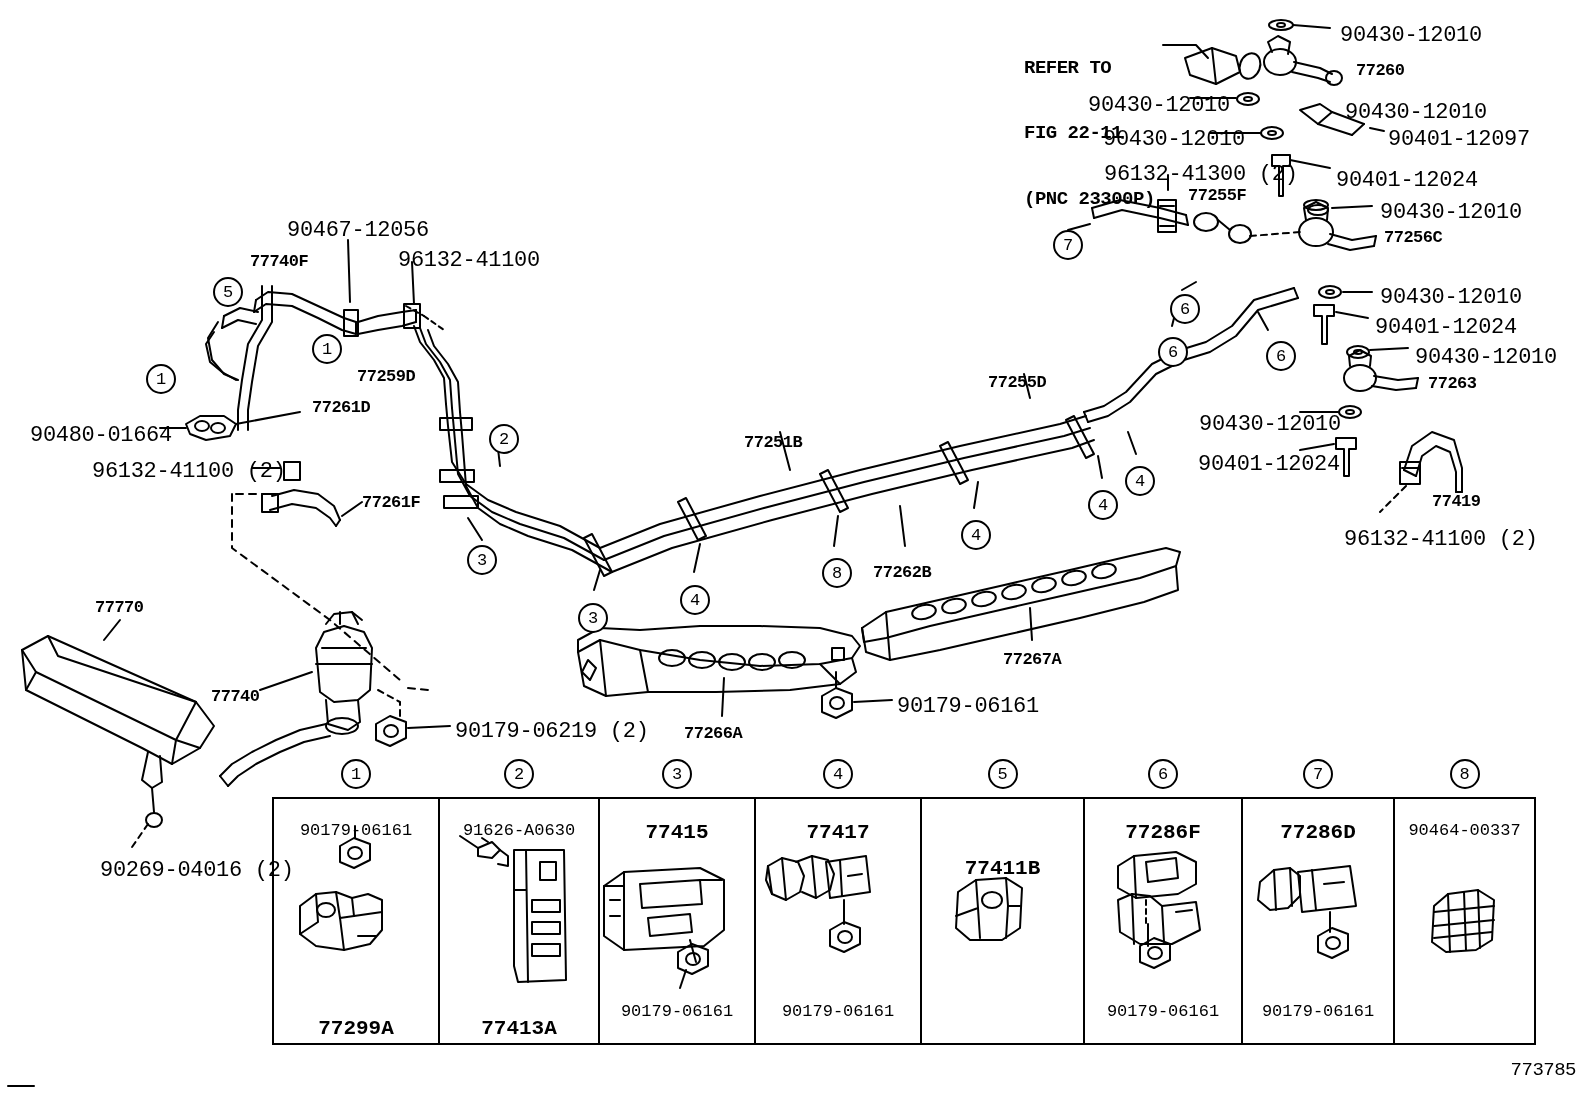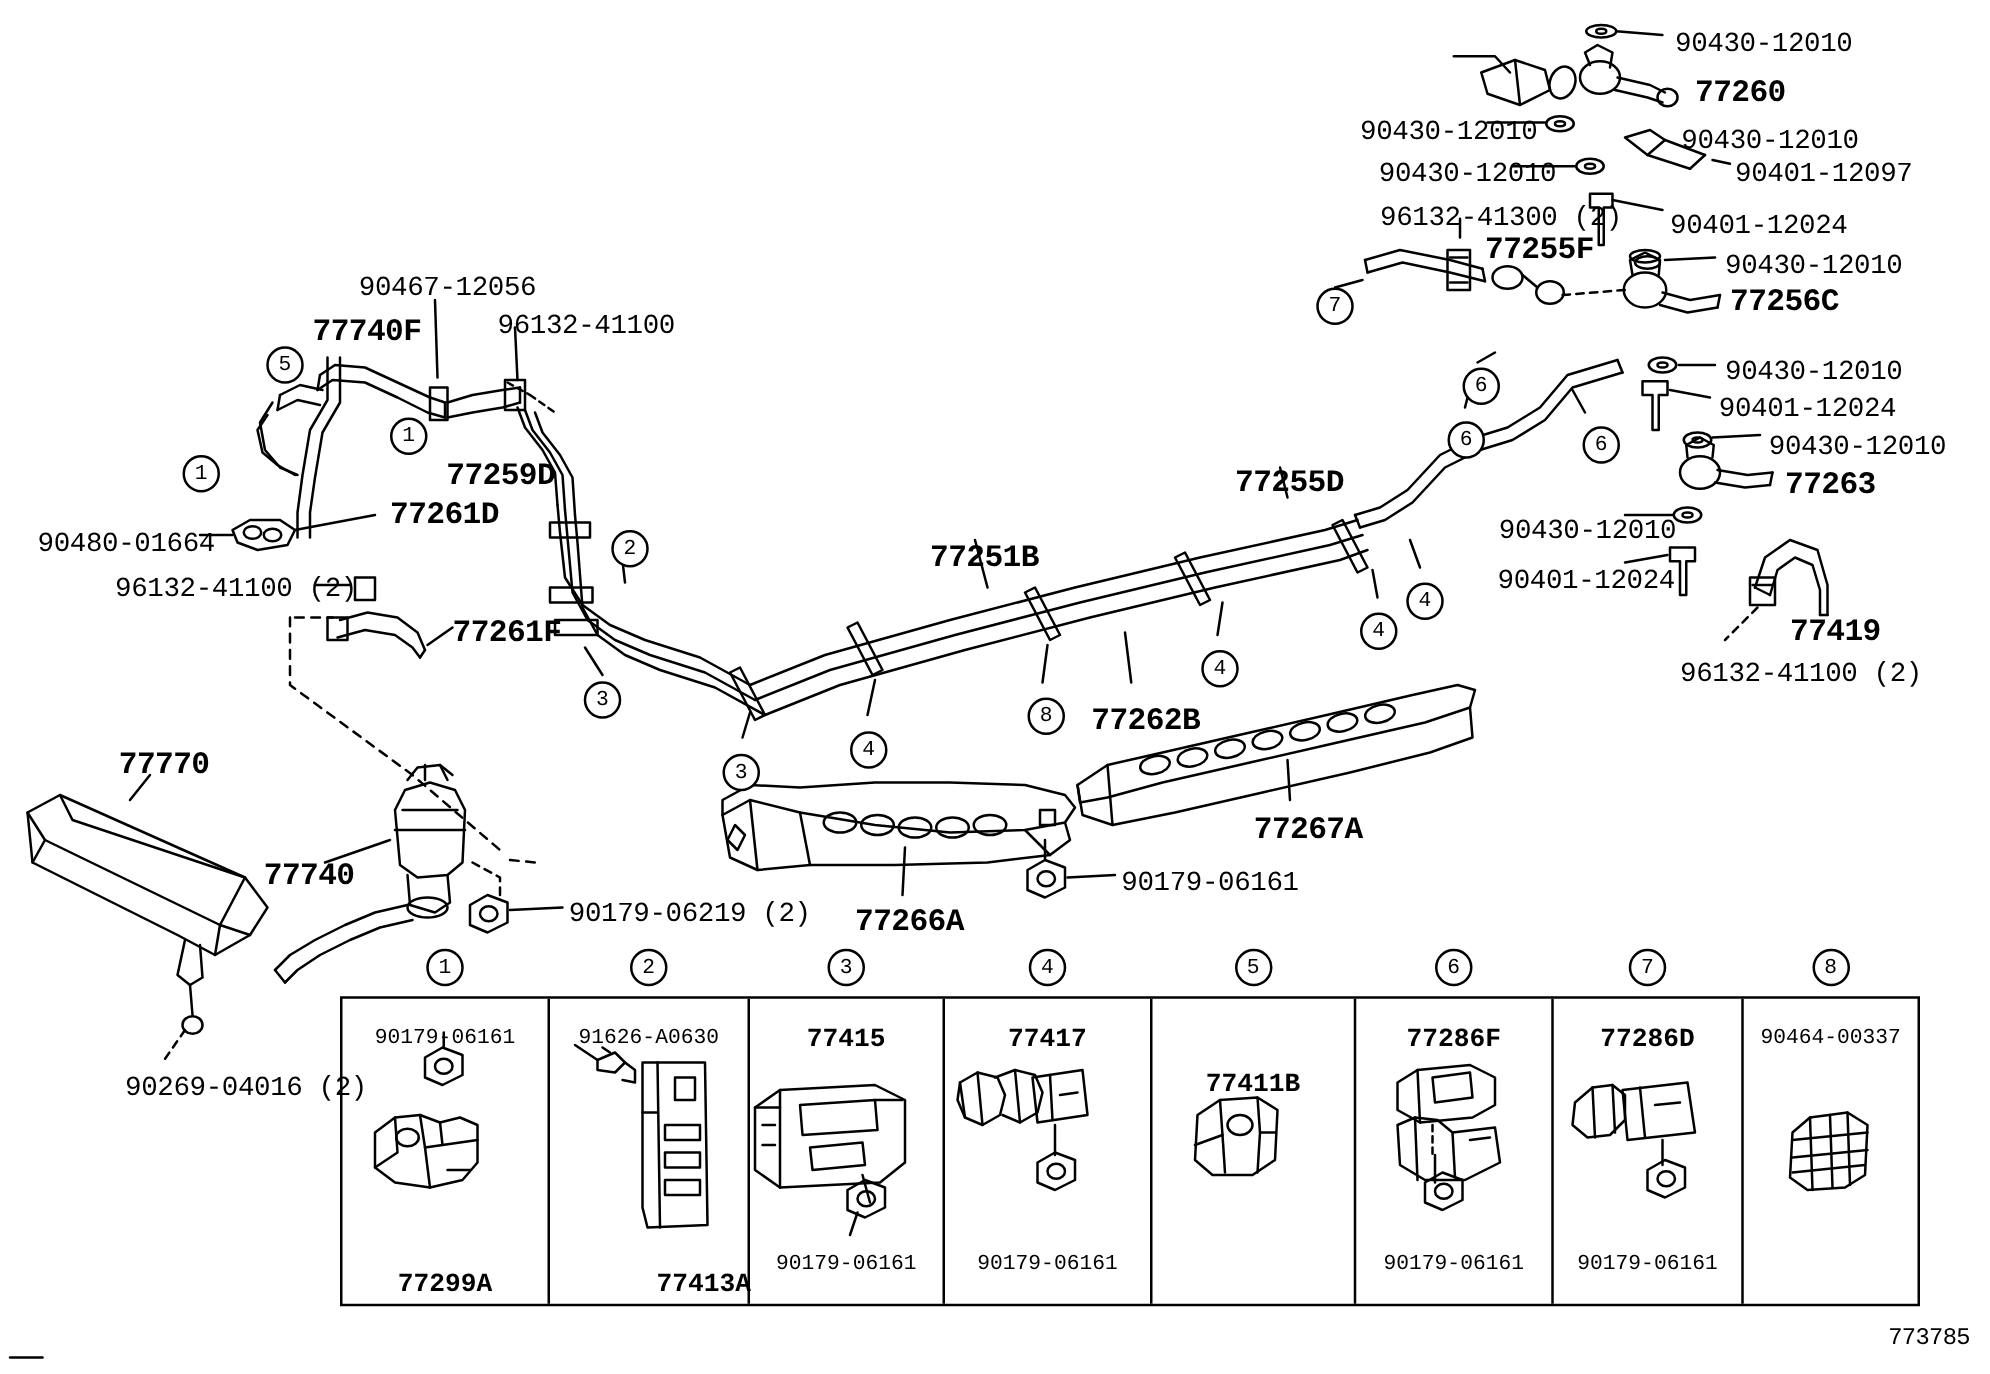--- a/index.html
+++ b/index.html
@@ -20,21 +20,21 @@
     font-family: "Liberation Mono", "DejaVu Sans Mono", monospace;
     color: #000000;
     white-space: pre;
     line-height: 1.15;
   }
   .pn {
     font-size: 22px;
     letter-spacing: -0.3px;
   }
   .pn-bold {
-    font-size: 25px;
+    font-size: 17px;
     font-weight: bold;
     letter-spacing: -0.5px;
   }
   .refer {
     font-size: 19px;
     font-weight: bold;
     letter-spacing: -0.5px;
   }
   .circnum {
     position: absolute;
@@ -427,20 +427,25 @@
       <path d="M1464 892 L1466 950"></path>
       <path d="M1478 890 L1480 948"></path>
       <path d="M1434 912 L1494 906"></path>
       <path d="M1434 926 L1494 920"></path>
       <path d="M1434 938 L1492 932"></path>
 
       <path d="M8 1086 L34 1086"></path>
     </g>
   </svg>
 
+  <div class="lbl refer" style="left:1024px; top:14px;">
+    <div>REFER TO</div>
+    <div>FIG 22-11</div>
+    <div>(PNC 23300P)</div>
+  </div>
 
   <div id="callout-layer">
       <div class="lbl pn" style="left: 287px; top: 218px;">90467-12056</div>
       <div class="lbl pn-bold" style="left: 250px; top: 252px;">77740F</div>
       <div class="lbl pn" style="left: 358px; top: 248px; margin-left: 40px;">96132-41100</div>
       <div class="lbl pn-bold" style="left: 357px; top: 367px;">77259D</div>
       <div class="lbl pn-bold" style="left: 312px; top: 398px;">77261D</div>
       <div class="lbl pn" style="left: 30px; top: 423px;">90480-01664</div>
       <div class="lbl pn" style="left: 92px; top: 459px;">96132-41100 (2)</div>
       <div class="lbl pn-bold" style="left: 362px; top: 493px;">77261F</div>
@@ -498,21 +503,21 @@
           <div class="circnum" style="position: relative;">1</div>
         </div>
         <div class="cell-txt cell-pn" style="top: 22px;">90179-06161</div>
         <div class="cell-txt cell-big" style="top: 218px;">77299A</div>
       </div>
       <div class="legend-cell" style="width: 160px;">
         <div class="legend-head">
           <div class="circnum" style="position: relative;">2</div>
         </div>
         <div class="cell-txt cell-pn" style="top: 22px;">91626-A0630</div>
-        <div class="cell-txt cell-big" style="top: 218px; padding-left: 44px;">77413A</div>
+        <div class="cell-txt cell-big" style="top: 218px;">77413A</div>
       </div>
       <div class="legend-cell" style="width: 156px;">
         <div class="legend-head">
           <div class="circnum" style="position: relative;">3</div>
         </div>
         <div class="cell-txt cell-big" style="top: 22px;">77415</div>
         <div class="cell-txt cell-pn" style="top: 203px;">90179-06161</div>
       </div>
       <div class="legend-cell" style="width: 166px;">
         <div class="legend-head">

